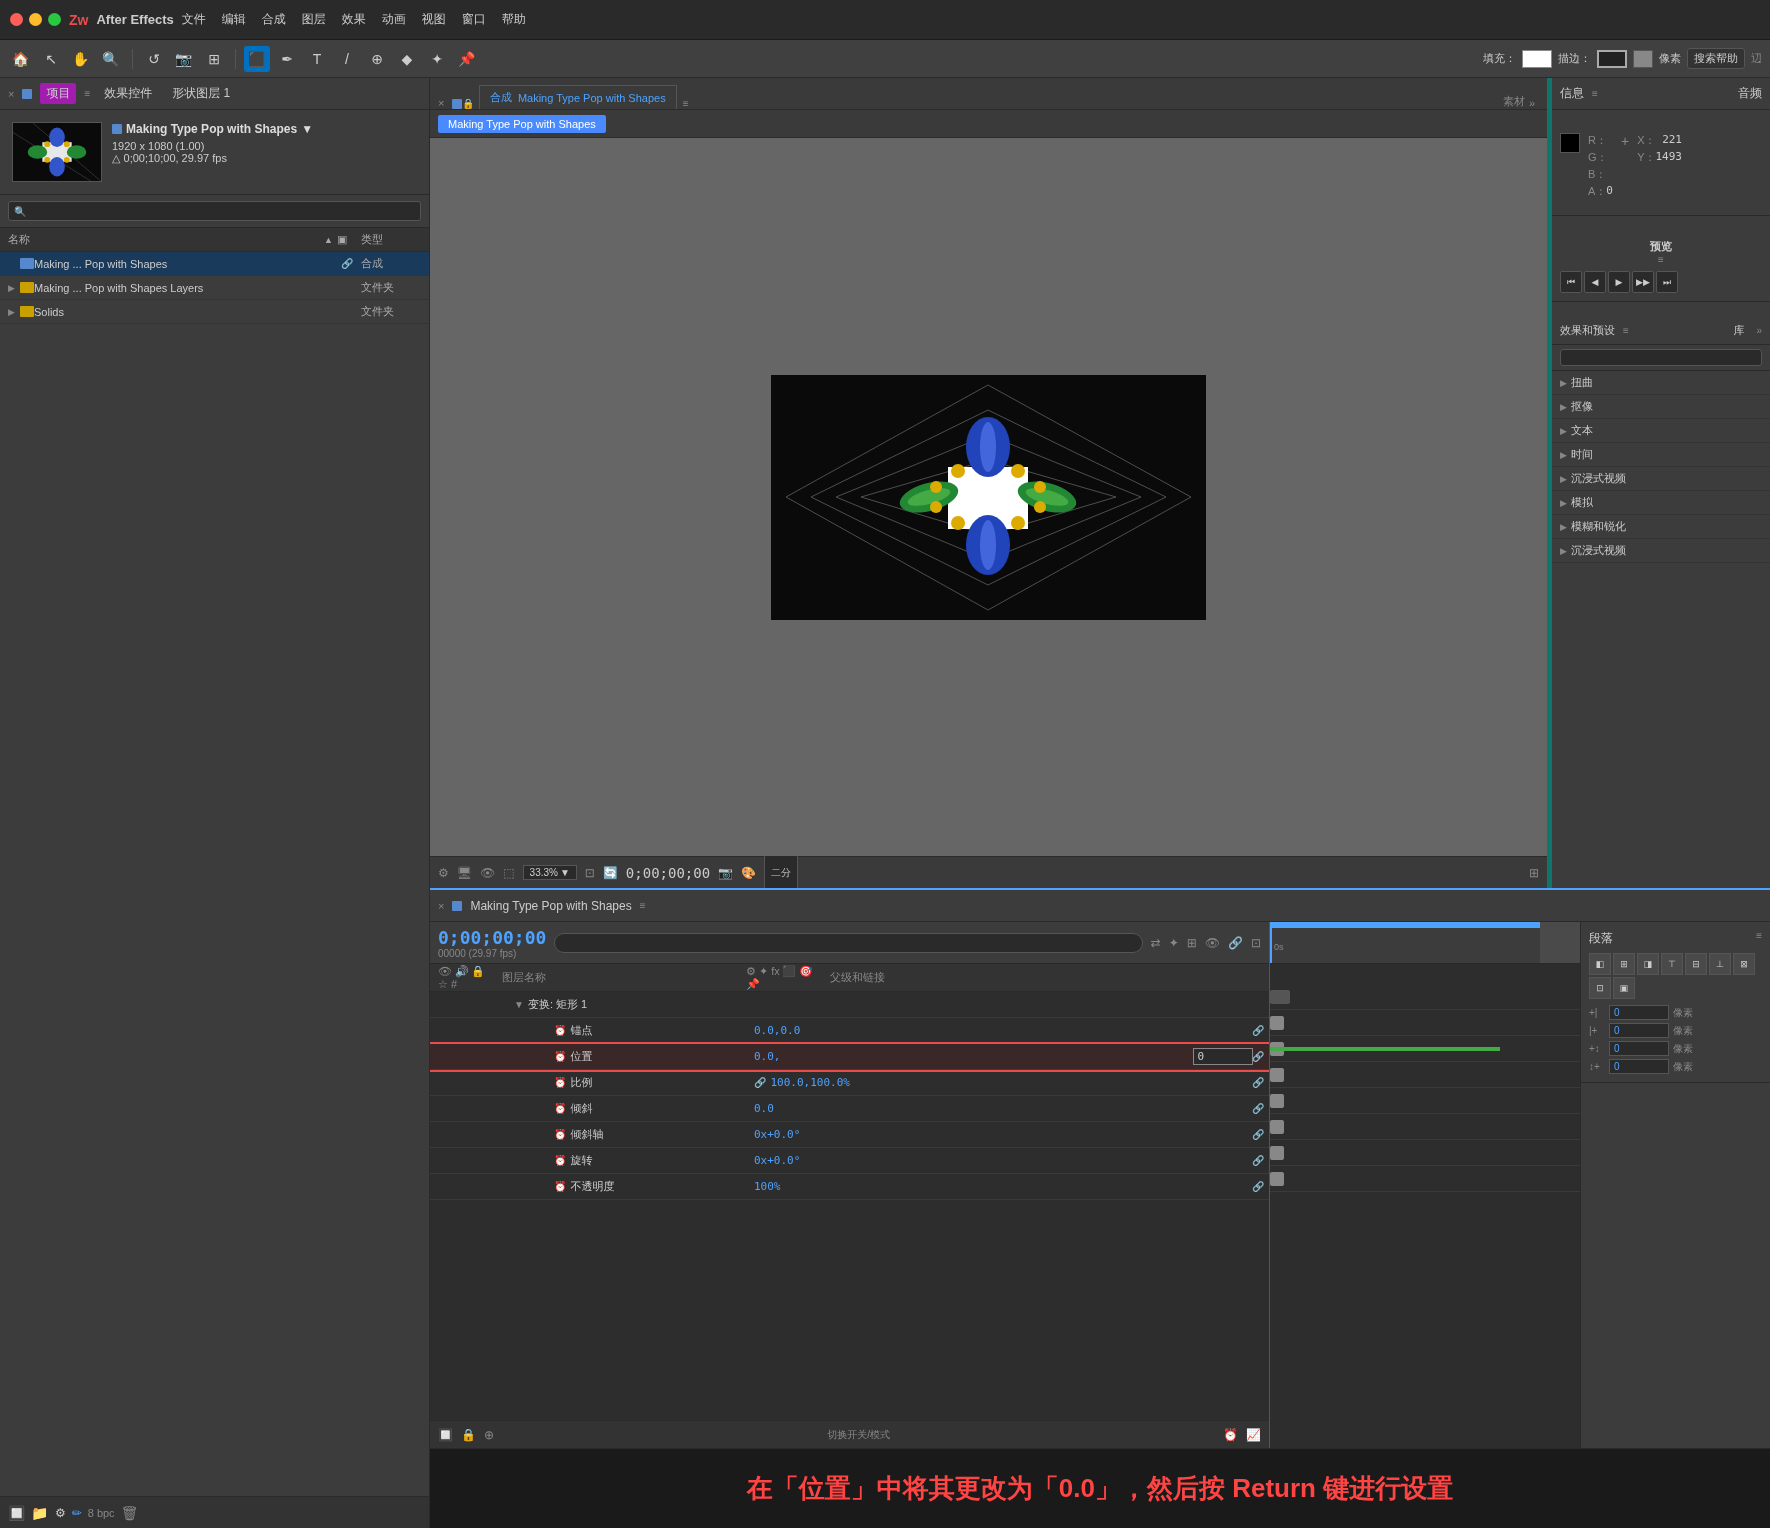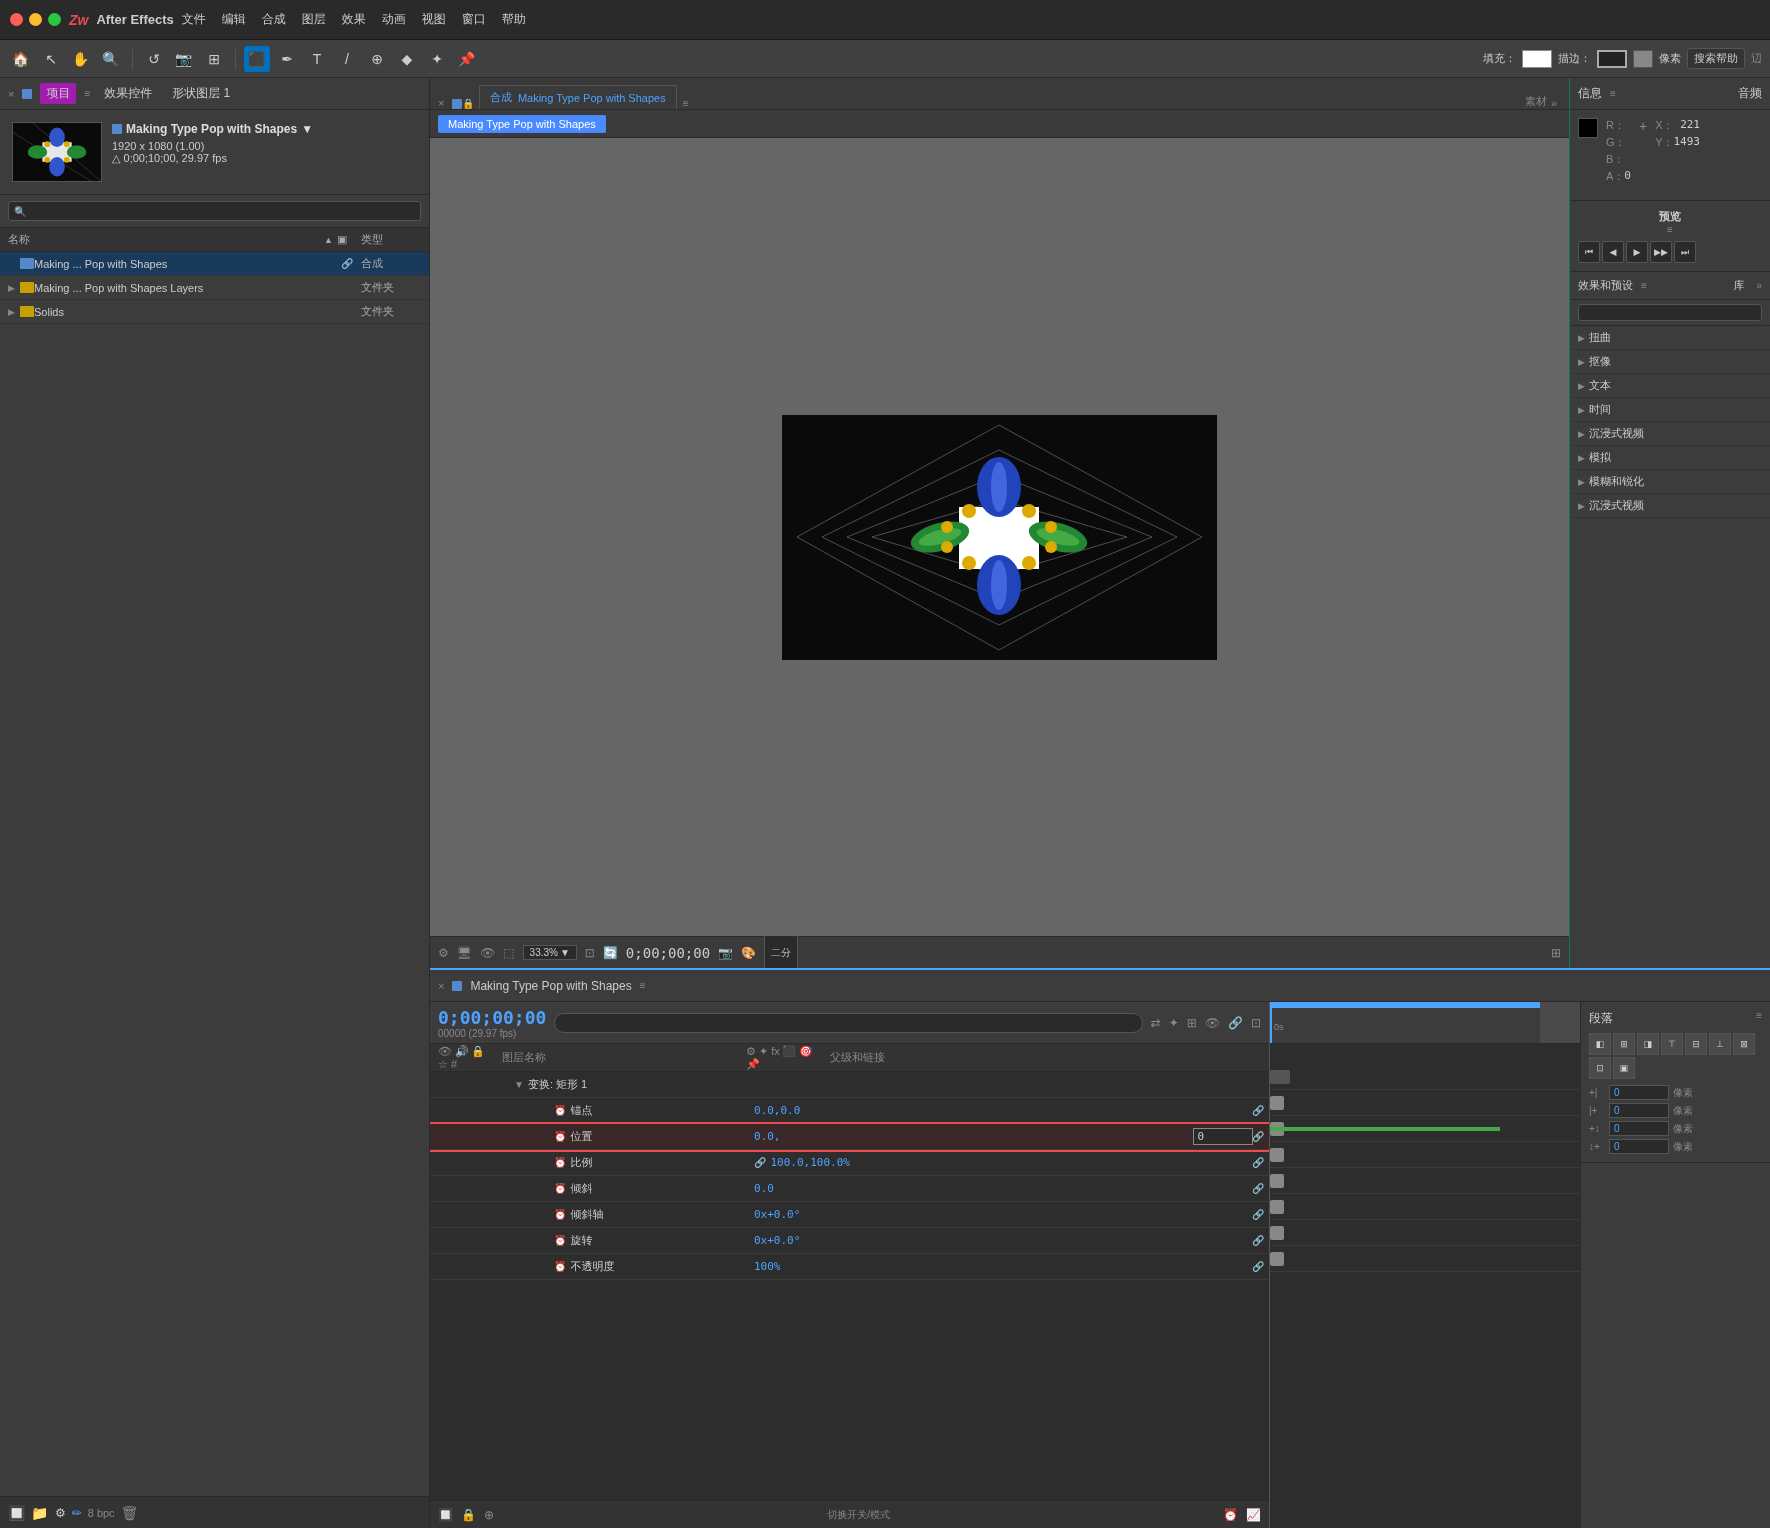--- a/index.html
+++ b/index.html
@@ -38,21 +38,20 @@
       height: 13px;
       border-radius: 50%;
     }
     .tl-red { background: #ff5f57; }
     .tl-yellow { background: #febc2e; }
     .tl-green { background: #28c840; }
     .app-logo {
       color: #e84c4c;
       font-weight: bold;
       font-size: 14px;
-      font-style: italic;
     }
     .menu-bar {
       display: flex;
       gap: 16px;
       font-size: 12px;
       color: #ccc;
     }
     .menu-bar span { cursor: pointer; }
     .title-center {
       flex: 1;
@@ -333,25 +332,26 @@
       border-top: 1px solid #2a2a2a;
     }
     .timecode {
       font-size: 14px;
       color: #ccc;
       font-family: monospace;
     }
 
     
     .right-panel {
-      width: 201px;
+      width: 223px;
       background: #3c3c3c;
-      border-left: 1px solid #0f766e;
+      border-left: 5px solid #0f766e;
       display: flex;
       flex-direction: column;
+      gap: 15px;
     }
     .info-section {
       padding: 8px;
       border-bottom: 1px solid #2a2a2a;
     }
     .info-row {
       display: flex;
       justify-content: space-between;
       font-size: 11px;
       margin-bottom: 2px;
@@ -1266,14 +1266,17 @@
                 <span class="offset-label">↕+</span>
                 <input class="offset-input" type="text" value="0" style="">
                 <span class="offset-unit">像素</span>
               </div>
             </div>
           </div>
         </div>
       </div>
     </div>
 
+    <div class="instruction-bar">
+      <div class="instruction-text">在「位置」中将其更改为「0.0」，然后按 Return 键进行设置</div>
+    </div>
   </div>
 </div>
 
 </body></html>

